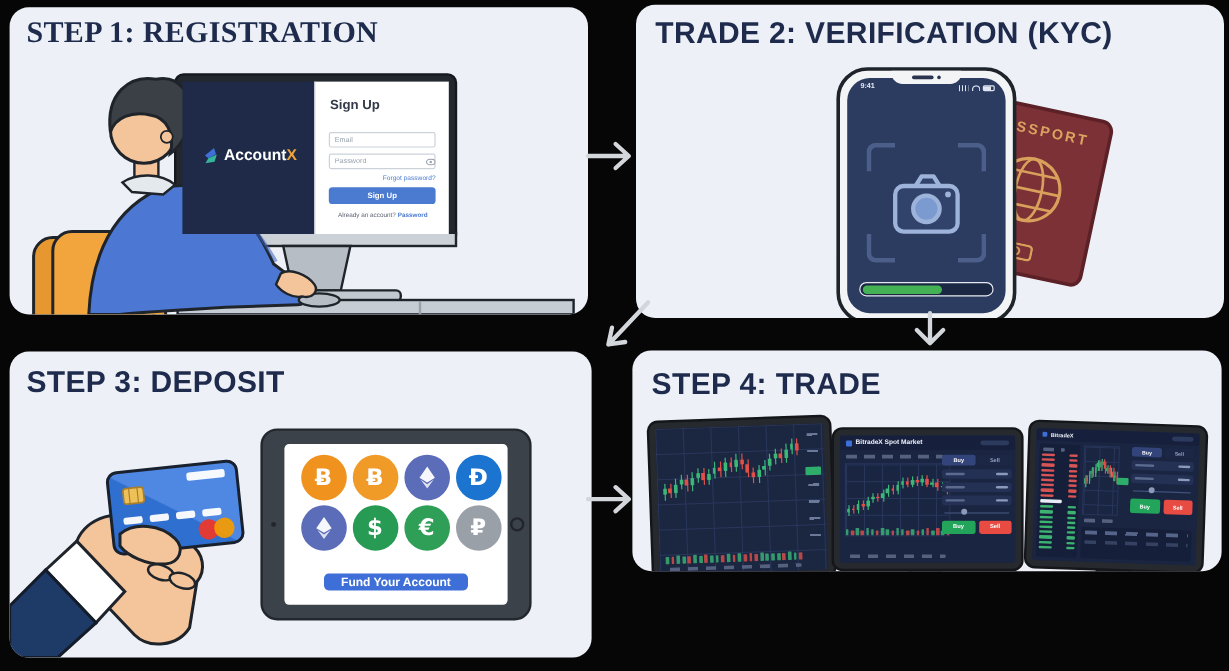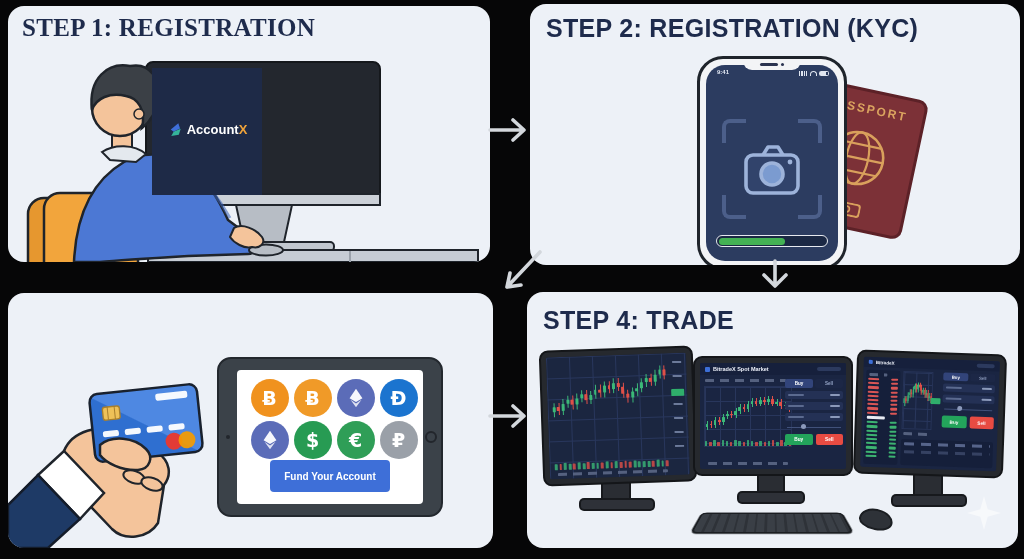--- a/index.html
+++ b/index.html
@@ -49,21 +49,21 @@
   .prog{position:absolute;left:50%;bottom:14px;transform:translateX(-50%);width:112px;height:12px;background:#1b2844;border:1.5px solid #e6e9ef;border-radius:7px;padding:1.5px;}
   .prog i{display:block;height:100%;background:#44b254;border-radius:5px;}
 
   
   .tablet{position:absolute;left:209px;top:64px;width:226px;height:160px;background:#3b4249;border:2px solid #23282e;border-radius:14px;}
   .tb-scr{position:absolute;left:18px;top:11px;width:186px;height:134px;background:#fff;border-radius:4px;}
   .tb-cam{position:absolute;left:7px;top:50%;margin-top:-2px;width:4px;height:4px;background:#22262c;border-radius:50%;}
   .tb-home{position:absolute;right:4px;top:50%;margin-top:-6px;width:12px;height:12px;border:2px solid #22262c;border-radius:50%;}
   .cgrid{position:absolute;left:11px;top:7px;width:172px;height:84px;display:grid;grid-template-columns:repeat(4,1fr);grid-auto-rows:42px;justify-items:center;align-items:center;}
   .cicon{width:38px;height:38px;border-radius:50%;color:#fff;display:flex;align-items:center;justify-content:center;font-size:19px;font-weight:700;font-family:"DejaVu Sans",sans-serif;}
-  .fund-btn{position:absolute;left:50%;bottom:12px;transform:translateX(-50%);width:120px;height:32px;background:#3e6fd8;border:none;border-radius:4px;color:#fff;font-size:10px;font-weight:700;white-space:nowrap;}
+  .fund-btn{position:absolute;left:50%;bottom:12px;transform:translateX(-50%);width:120px;height:14px;background:#3e6fd8;border:none;border-radius:4px;color:#fff;font-size:10px;font-weight:700;white-space:nowrap;}
 
   
   .mon{position:absolute;border:5px solid #26292e;border-radius:7px;background:#1b2640;box-shadow:0 0 0 2px #141619;overflow:hidden;}
   .neck{position:absolute;background:#2a2d33;box-shadow:0 0 0 2px #17191d;}
   .mbase{position:absolute;background:#2e3138;border-radius:3px;box-shadow:0 0 0 2px #17191d;}
   .gridbg{background-image:linear-gradient(#28365c 1px,transparent 1px),linear-gradient(90deg,#28365c 1px,transparent 1px);background-size:23px 21px;}
   .chart{position:absolute;}
   .wick{position:absolute;width:1px;}
   .candle{position:absolute;border-radius:.5px;}
   .up{background:#3bb878;}
@@ -129,24 +129,36 @@
     <div class="scr-dark">
       <div class="logo-row">
         <svg width="17" height="17" viewBox="0 0 18 18">
           <path d="M4 9 L12 2.5 L13.8 8 L7 11.5 Z" fill="#3f6fd9"></path>
           <path d="M7 11.5 L14.5 8.3 L12.5 14.5 L4.5 16 Z" fill="#35b39b"></path>
         </svg>
         <span><span class="logo-txt">Account</span><span class="logo-x">X</span></span>
       </div>
     </div>
 
+    <div class="scr-white">
+      <div class="su-head">Sign Up</div>
+      <input class="su-input" style="top: 42px;" readonly="" placeholder="Email">
+      <input class="su-input" style="top: 60px;" readonly="" placeholder="Password">
+      <svg class="eye" width="8" height="6" viewBox="0 0 8 6">
+        <ellipse cx="4" cy="3" rx="3.6" ry="2.4" fill="none" stroke="#9aa3af" stroke-width="0.9"></ellipse>
+        <circle cx="4" cy="3" r="1" fill="#9aa3af"></circle>
+      </svg>
+      <div class="su-forgot">Forgot password?</div>
+      <button class="su-btn">Sign Up</button>
+      <div class="su-foot"><span>Already an account?</span> <b>Password</b></div>
+    </div>
   </div>
 
   <div class="panel" style="left:530px;top:4px;width:490px;height:261px;">
-    <div class="ttl" style="left:16px;top:10px;">STEP 2: REGISTRATION (KYC)</div>
+    <div class="ttl" style="left:16px;top:10px;">TRADE 2: VERIFICATION (KYC)</div>
 
     <div class="passport">
       <div class="pp-label">PASSPORT</div>
       <svg class="abs" style="left:50%;top:34px;transform:translateX(-50%);" width="66" height="66" viewBox="0 0 66 66">
         <circle cx="33" cy="33" r="26" fill="none" stroke="#d9a05c" stroke-width="2.6"></circle>
         <ellipse cx="33" cy="33" rx="11" ry="26" fill="none" stroke="#d9a05c" stroke-width="2.2"></ellipse>
         <line x1="7" y1="33" x2="59" y2="33" stroke="#d9a05c" stroke-width="2.2"></line>
         <line x1="11" y1="19" x2="55" y2="19" stroke="#d9a05c" stroke-width="2.2"></line>
         <line x1="11" y1="47" x2="55" y2="47" stroke="#d9a05c" stroke-width="2.2"></line>
       </svg>
@@ -181,20 +193,21 @@
         </div>
       </div>
       <div class="notch">
           <i></i>
           <b></b>
         </div>
     </div>
   </div>
 
   <div class="panel" style="left:8px;top:293px;width:485px;height:255px;">
+    <div class="ttl" style="left:14px;top:12px;">STEP 3: DEPOSIT</div>
 
     <svg class="abs" style="left:0;top:60px;" width="240" height="195" viewBox="0 0 240 195">
       <defs>
         <linearGradient id="cg" x1="0" y1="1" x2="1" y2="0">
           <stop offset="0.48" stop-color="#2f6fd0"></stop>
           <stop offset="0.49" stop-color="#4e88e2"></stop>
         </linearGradient>
       </defs>
       <path d="M56 98 C64 78 92 70 112 80 L150 100 C162 108 164 122 156 132 L150 170 C140 186 116 188 104 176 L66 136 C54 124 50 112 56 98 Z" fill="#f4c49b" stroke="#1f242b" stroke-width="2.5"></path>
       <g transform="rotate(-6 138 70)">
@@ -239,21 +252,21 @@
             <div class="cicon" style="background: rgb(47, 158, 87);">€</div>
             <div class="cicon" style="background: rgb(154, 160, 168);">₽</div>
           </div>
         <button class="fund-btn">Fund Your Account</button>
       </div>
       <div class="tb-cam"></div>
       <div class="tb-home"></div>
     </div>
   </div>
 
-  <div class="panel" style="left:527px;top:292px;width:491px;height:256px;">
+  <div class="panel" style="left:527px;top:292px;width:491px;height:184px;">
     <div class="ttl" style="left:16px;top:14px;">STEP 4: TRADE</div>
 
     <div class="neck" style="left:76px;top:186px;width:26px;height:24px;"></div>
     <div class="mbase" style="left:54px;top:208px;width:72px;height:9px;"></div>
     <div class="mon gridbg" style="left:16px;top:58px;width:150px;height:132px;transform:rotate(-2deg);">
       <div class="chart" style="left:4px;top:5px;right:20px;bottom:30px;">
           <div class="wick up" style="left: 1.84%; top: 47%; height: 16%;"></div>
           <div class="candle up" style="left: 0.72%; width: 2.48%; top: 52%; height: 6%;"></div>
           <div class="wick dn" style="left: 5.84%; top: 47%; height: 14%;"></div>
           <div class="candle dn" style="left: 4.72%; width: 2.48%; top: 52%; height: 4%;"></div>

